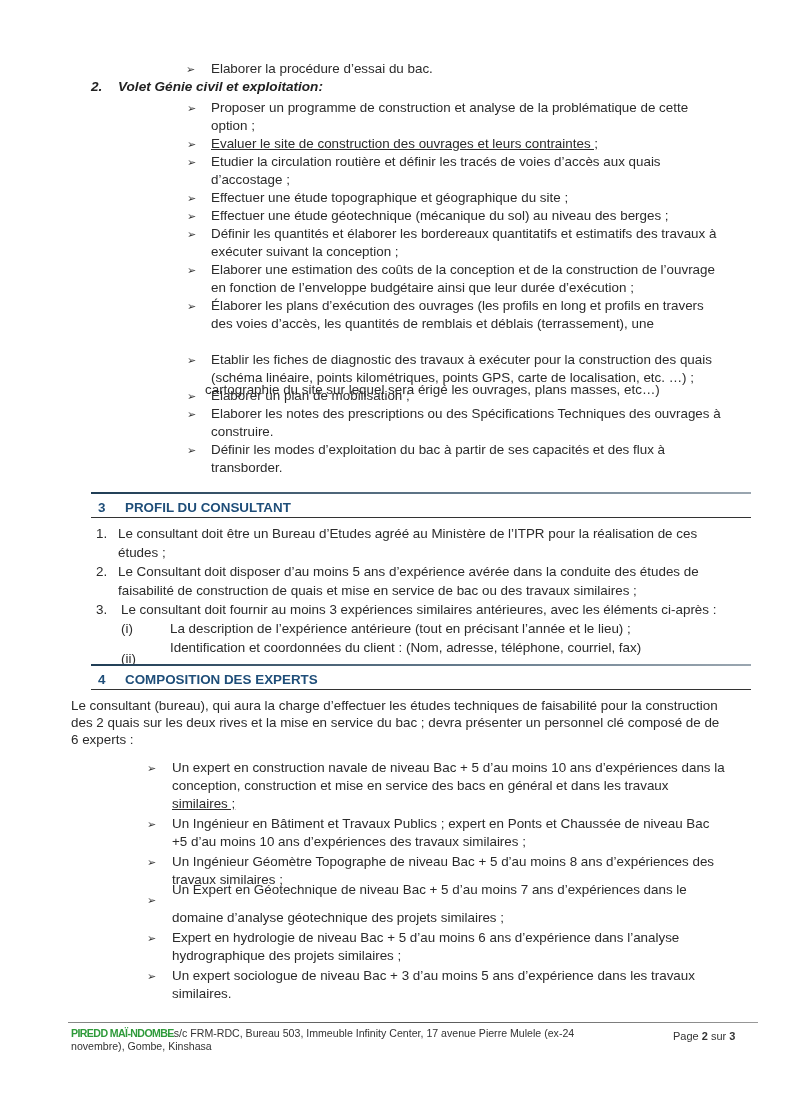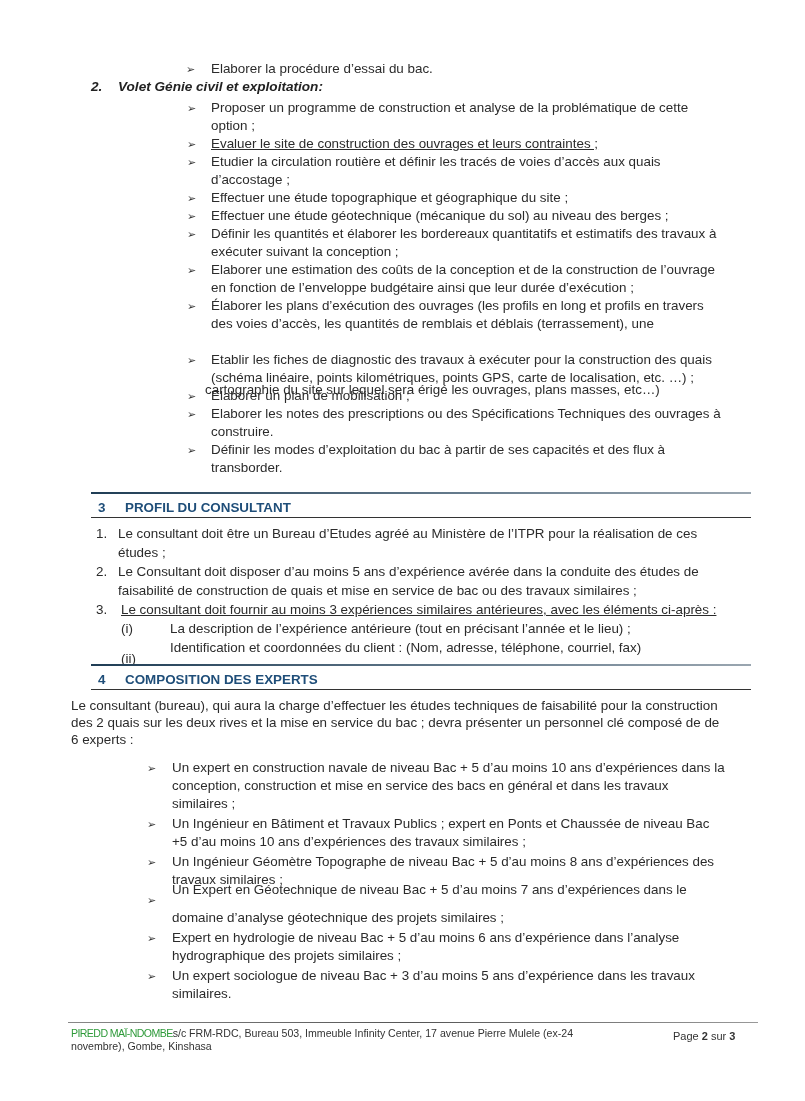--- a/index.html
+++ b/index.html
@@ -8,21 +8,21 @@
     .abs { position:absolute; }
     .line { white-space:nowrap; line-height:17px; }
     .bullet { position:absolute; font-size:11px; color:#333; }
     .bullet::before { content:"\27A2"; }
     .hdr-rule { position:absolute; height:1px; background:#333; }
     .hdr-rule-top { position:absolute; height:1.5px; background:linear-gradient(to right,#1f3d55,#6a7f90 60%,#9aa6b0); }
     .hdr { position:absolute; font-weight:bold; color:#1f4e79; font-size:13.4px; }
     .hdr .num { display:inline-block; width:27px; }
     .vol { position:absolute; font-weight:bold; font-style:italic; font-size:13.6px; color:#222; }
     .footer { position:absolute; font-size:10.6px; color:#333; line-height:13px; }
-    .brand { color:#2e9a3a; font-weight:normal; letter-spacing:-0.6px; }
+    .brand { color:#2e9a3a; font-weight:bold; letter-spacing:-0.6px; }
   </style>
 </head>
 <body>
 
 <span class="bullet" style="left:186px;top:63px;"></span>
 <div class="abs line" style="left:211px;top:60px;">Elaborer la procédure d’essai du bac.</div>
 
 <div class="vol" style="left:91px;top:79px;">
   <span style="display:inline-block;width:27px;">2.</span><span>Volet Génie civil et exploitation:</span>
 </div>
@@ -70,21 +70,21 @@
 <div class="hdr-rule" style="left:91px;top:517px;width:660px;"></div>
 
 <div id="s3-list">
     <div class="abs line" style="left: 96px; top: 525px;">1.</div>
     <div class="abs line" style="left: 118px; top: 525px;">Le consultant doit être un Bureau d’Etudes agréé au Ministère de l’ITPR pour la réalisation de ces</div>
     <div class="abs line" style="left: 118px; top: 544px;">études ;</div>
     <div class="abs line" style="left: 96px; top: 563px;">2.</div>
     <div class="abs line" style="left: 118px; top: 563px;">Le Consultant doit disposer d’au moins 5 ans d’expérience avérée dans la conduite des études de</div>
     <div class="abs line" style="left: 118px; top: 582px;">faisabilité de construction de quais et mise en service de bac ou des travaux similaires ;</div>
     <div class="abs line" style="left: 96px; top: 601px;">3.</div>
-    <div class="abs line" style="left: 121px; top: 601px; text-decoration: underline;">Le consultant doit fournir au moins 3 expériences similaires antérieures, avec les éléments ci-après :</div>
+    <div class="abs line" style="left: 121px; top: 601px;">Le consultant doit fournir au moins 3 expériences similaires antérieures, avec les éléments ci-après :</div>
     <div class="abs line" style="left: 121px; top: 620px;">(i)</div>
     <div class="abs line" style="left: 170px; top: 620px;">La description de l’expérience antérieure (tout en précisant l’année et le lieu) ;</div>
     <div class="abs line" style="left: 121px; top: 639px; margin-top: 11px;">(ii)</div>
     <div class="abs line" style="left: 170px; top: 639px;">Identification et coordonnées du client : (Nom, adresse, téléphone, courriel, fax)</div>
   </div>
 
 <div class="hdr-rule-top" style="left:91px;top:664px;width:660px;"></div>
 <div class="hdr" style="left:98px;top:672px;">
   <span class="num">4</span><span>COMPOSITION DES EXPERTS</span>
 </div>
@@ -92,21 +92,21 @@
 
 <div id="s4-intro">
     <div class="abs line" style="left: 71px; top: 697px;">Le consultant (bureau), qui aura la charge d’effectuer les études techniques de faisabilité pour la construction</div>
     <div class="abs line" style="left: 71px; top: 714px;">des 2 quais sur les deux rives et la mise en service du bac ; devra présenter un personnel clé composé de de</div>
     <div class="abs line" style="left: 71px; top: 731px;">6 experts :</div>
   </div>
 <div id="s4-list">
     <span class="bullet" style="left: 147px; top: 762px;"></span>
     <div class="abs line" style="left: 172px; top: 759px; text-align: center;">Un expert en construction navale de niveau Bac + 5 d’au moins 10 ans d’expériences dans la</div>
     <div class="abs line" style="left: 172px; top: 777px;">conception, construction et mise en service des bacs en général et dans les travaux</div>
-    <div class="abs line" style="left: 172px; top: 795px;">similaires ;</div>
+    <div class="abs line" style="left: 172px; top: 795px; text-decoration: underline;">similaires ;</div>
     <span class="bullet" style="left: 147px; top: 818px;"></span>
     <div class="abs line" style="left: 172px; top: 815px;">Un Ingénieur en Bâtiment et Travaux Publics ; expert en Ponts et Chaussée de niveau Bac</div>
     <div class="abs line" style="left: 172px; top: 833px;">+5 d’au moins 10 ans d’expériences des travaux similaires ;</div>
     <span class="bullet" style="left: 147px; top: 856px;"></span>
     <div class="abs line" style="left: 172px; top: 853px;">Un Ingénieur Géomètre Topographe de niveau Bac + 5 d’au moins 8 ans d’expériences des</div>
     <div class="abs line" style="left: 172px; top: 871px;">travaux similaires ;</div>
     <span class="bullet" style="left: 147px; top: 894px;"></span>
     <div class="abs line" style="left: 172px; top: 881px;">Un Expert en Géotechnique de niveau Bac + 5 d’au moins 7 ans d’expériences dans le</div>
     <div class="abs line" style="left: 172px; top: 909px;">domaine d’analyse géotechnique des projets similaires ;</div>
     <span class="bullet" style="left: 147px; top: 932px;"></span>

